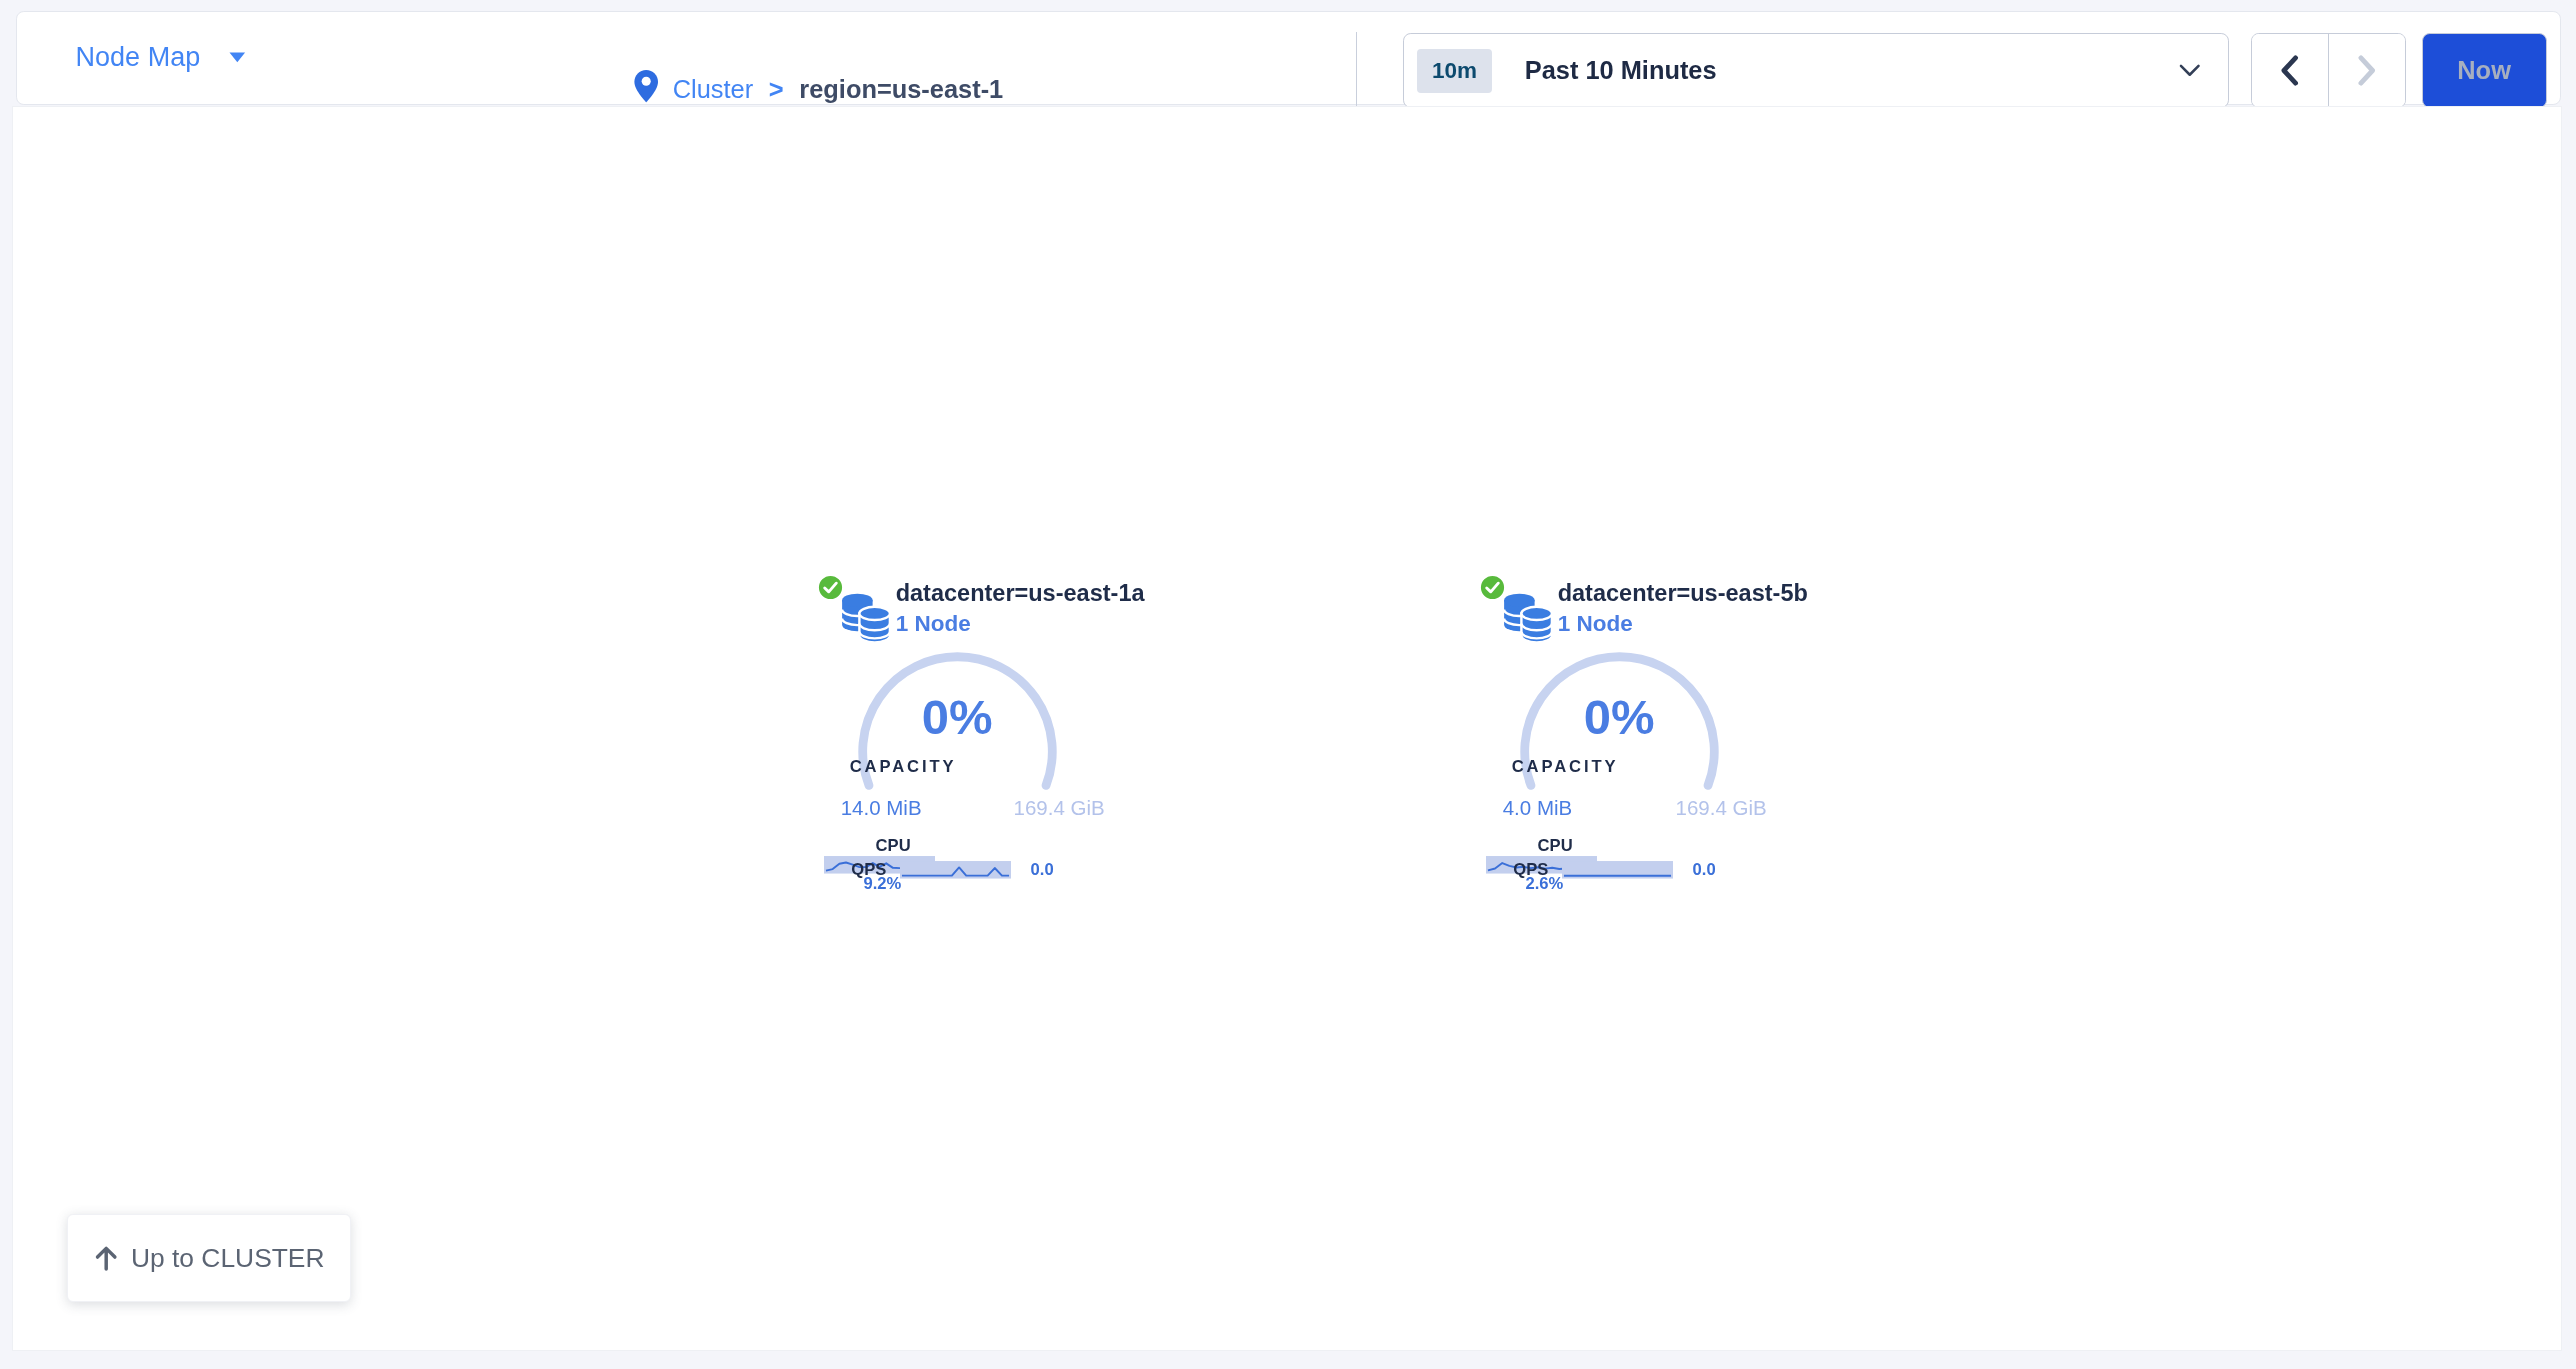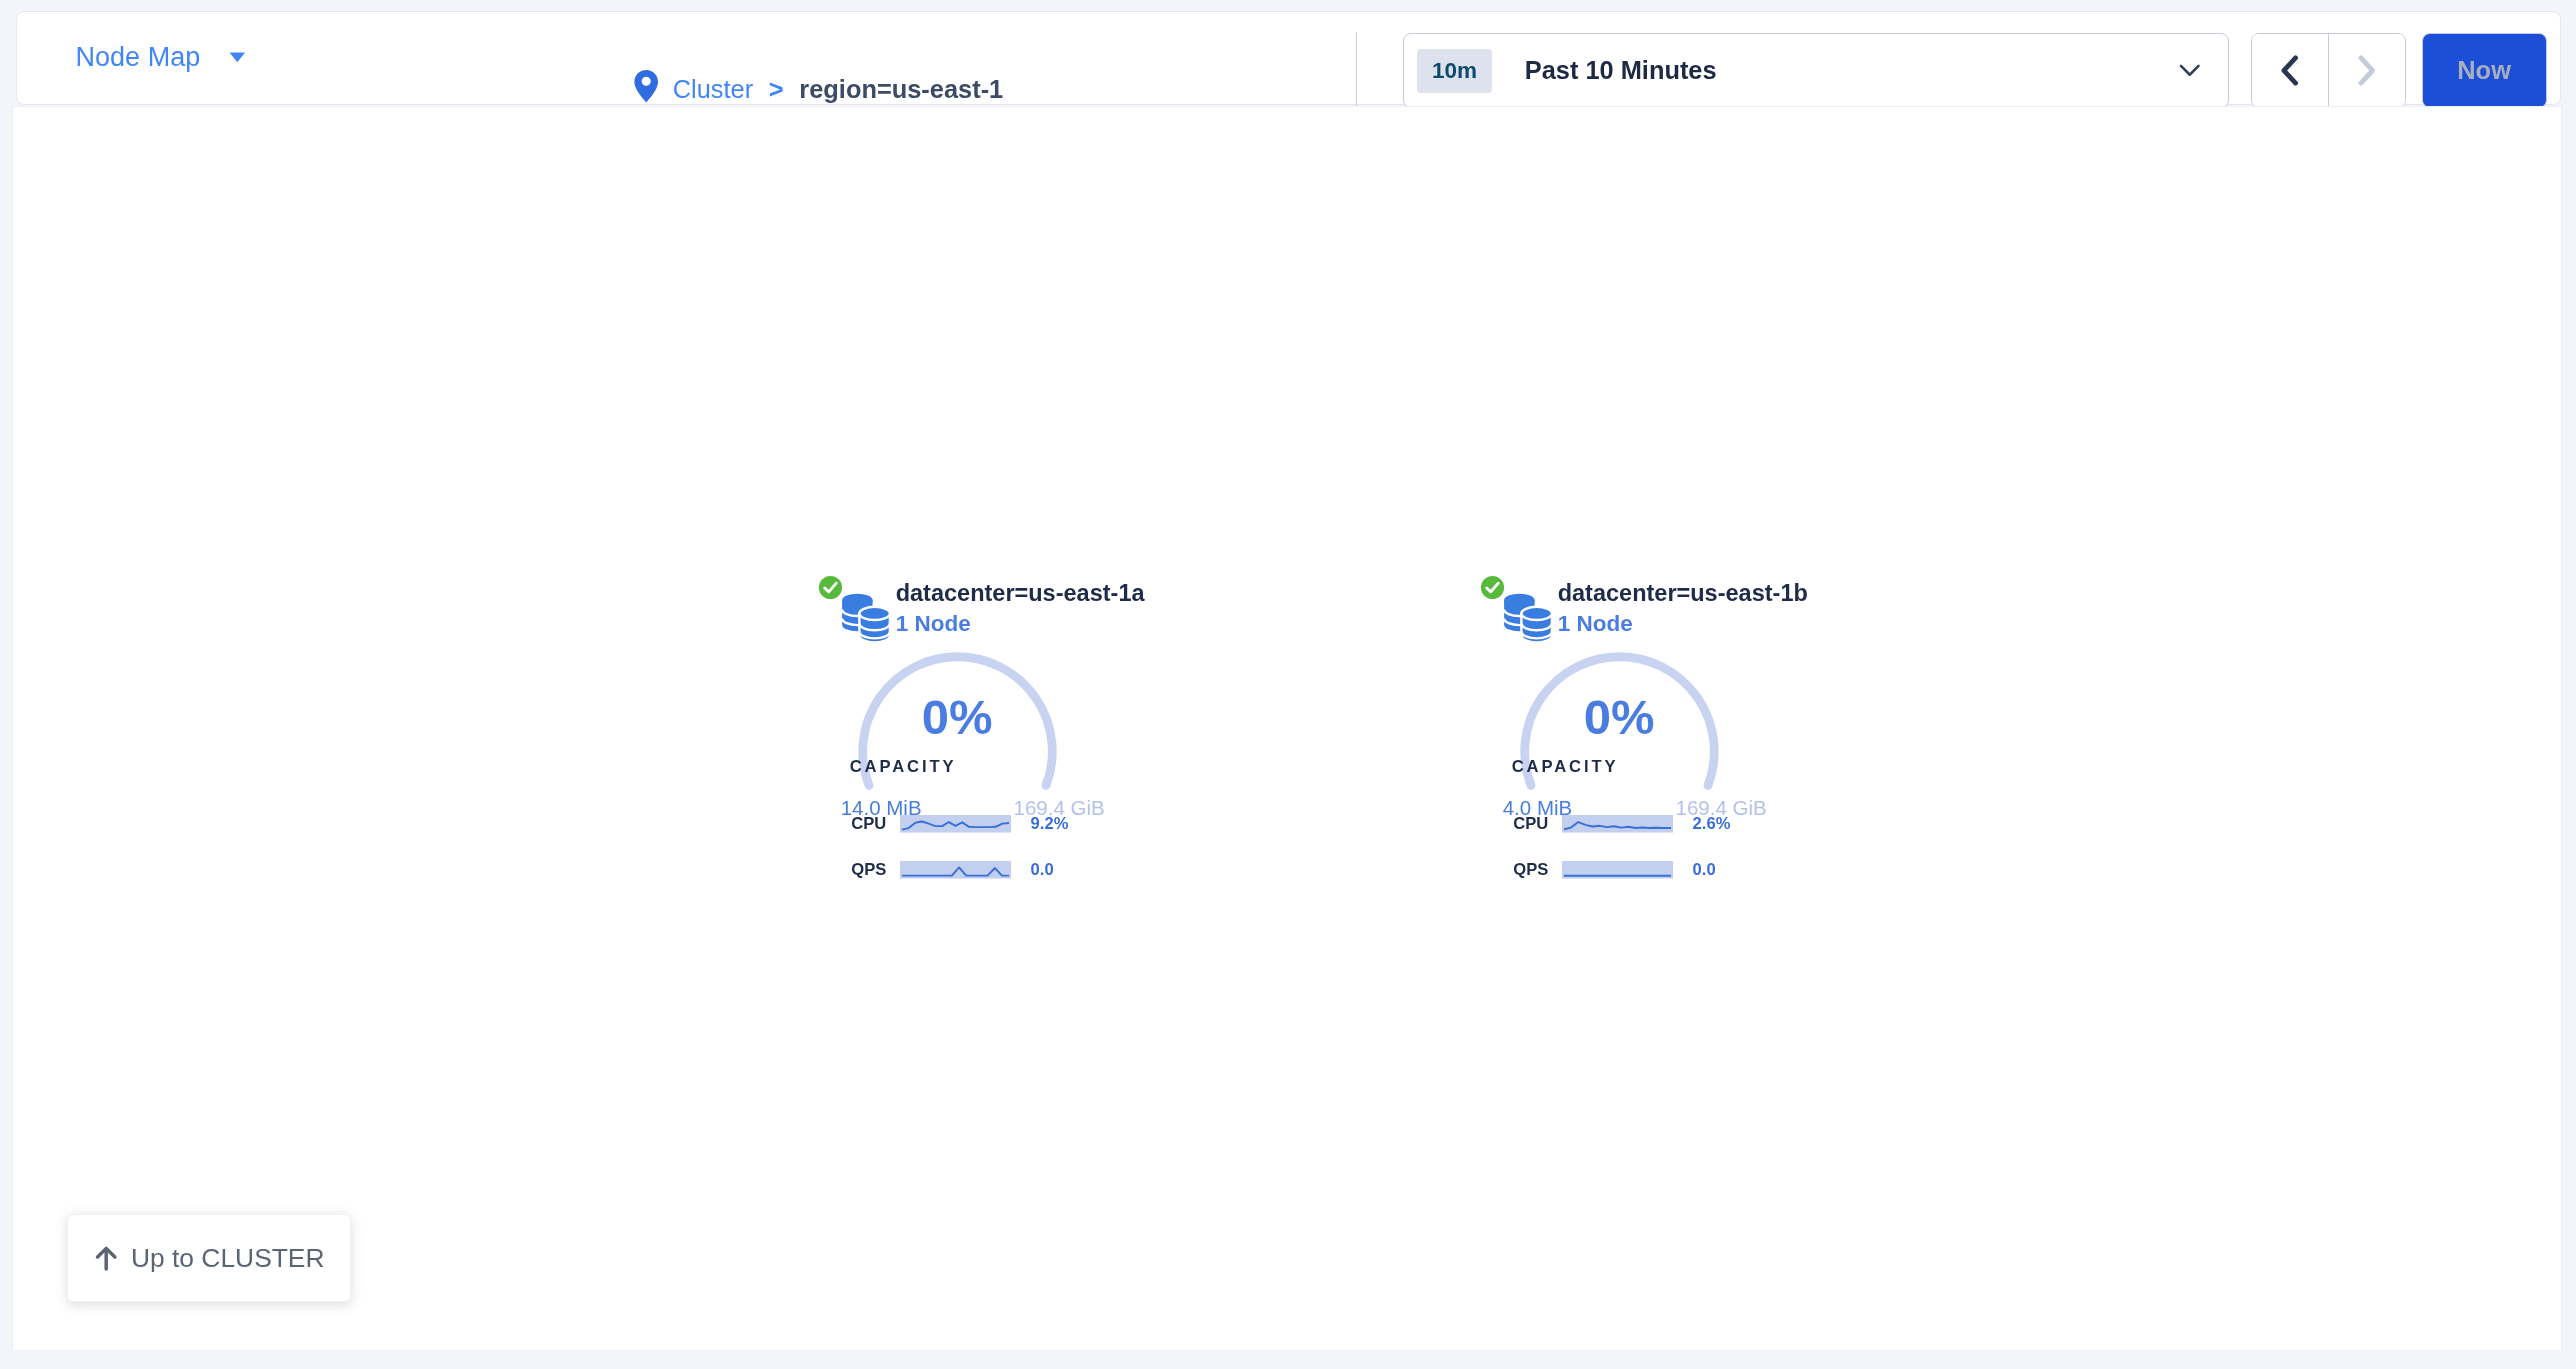--- a/index.html
+++ b/index.html
@@ -89,21 +89,21 @@
     font-size:16.6px; font-weight:700; letter-spacing:2.9px; color:#1f2c49;
   }
   .cap-row {
     position:absolute; left:34px; top:222px; width:264px;
     display:flex; justify-content:space-between; font-size:20.5px;margin-left:16px;
   }
   .cap-used { color:#4a7de2; }
   .cap-total { color:#b3c2ea; }
 
   .metric-row { position:absolute; left:19.6px; display:flex; align-items:center; }
-  .metric-row.m0 { top:240px; }
+  .metric-row.m0 { top:262px;flex-direction:column; }
   .metric-row.m1 { top:286px; }
   .m-label { width:76px; text-align:right; font-size:16.6px; font-weight:700; color:#1f2c49; }
   .m-spark { margin-left:13.7px; width:111px; height:17.6px; display:block; }
   .m-value { margin-left:19.6px; font-size:16.6px; font-weight:700; color:#3a6fd8; }
 
   
   .up-btn {
     position:absolute; left:54px; top:1107px; width:284px; height:88px;
     background:#fff; border:1px solid #f0f1f5; border-radius:5.9px;
     box-shadow:0 2.9px 11.7px rgba(60,70,90,0.18);
@@ -225,21 +225,21 @@
           <path d="M7 14 L7 38 A 15 6.5 0 0 0 37 38 L37 14 Z"></path>
           <ellipse cx="22" cy="14" rx="15" ry="6.5"></ellipse>
           <path d="M7 23 A 15 6.5 0 0 0 37 23" fill="none" stroke="#ffffff" stroke-width="2.4"></path>
           <path d="M7 32 A 15 6.5 0 0 0 37 32" fill="none" stroke="#ffffff" stroke-width="2.4"></path>
           <path d="M24 27 L24 49 A 15 6.5 0 0 0 54 49 L54 27 Z" stroke="#ffffff" stroke-width="2.4"></path>
           <ellipse cx="39" cy="27" rx="15" ry="6.5" stroke="#ffffff" stroke-width="2.4"></ellipse>
           <path d="M24 37 A 15 6.5 0 0 0 54 37" fill="none" stroke="#ffffff" stroke-width="2.4"></path>
           <path d="M24 45 A 15 6.5 0 0 0 54 45" fill="none" stroke="#ffffff" stroke-width="2.4"></path>
         </g>
       </svg>
-      <div class="dc-title">datacenter=us-east-1b</div>
+      <div class="dc-title">datacenter=us-east-5b</div>
       <div class="dc-subtitle">1 Node</div>
 
       <div class="gauge">
         <svg width="215" height="215" viewBox="0 0 220 220">
           <path d="M 19.4 144.7 A 97 97 0 1 1 200.6 144.7" fill="none" stroke="#c7d3f0" stroke-width="9" stroke-linecap="round"></path>
         </svg>
         <div class="gauge-pct">0%</div>
         <div class="gauge-cap">CAPACITY</div>
       </div>
 

